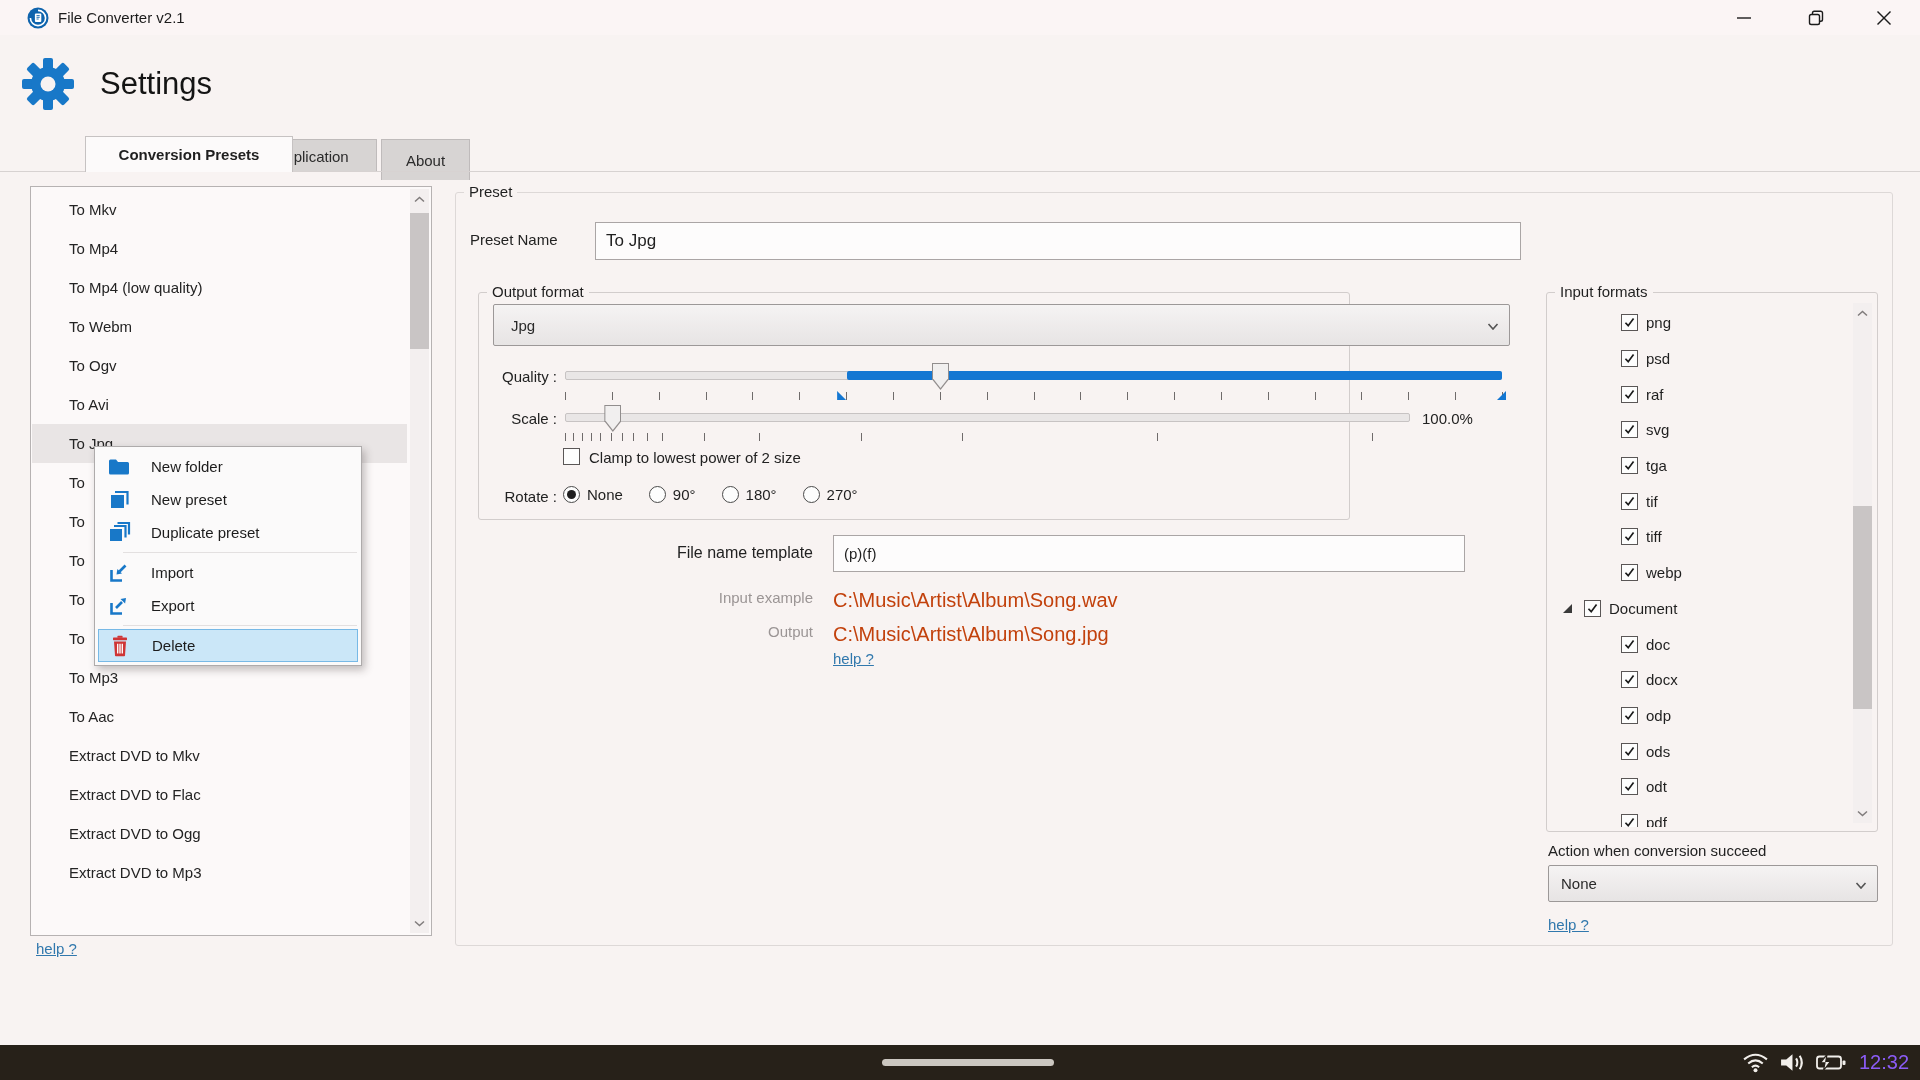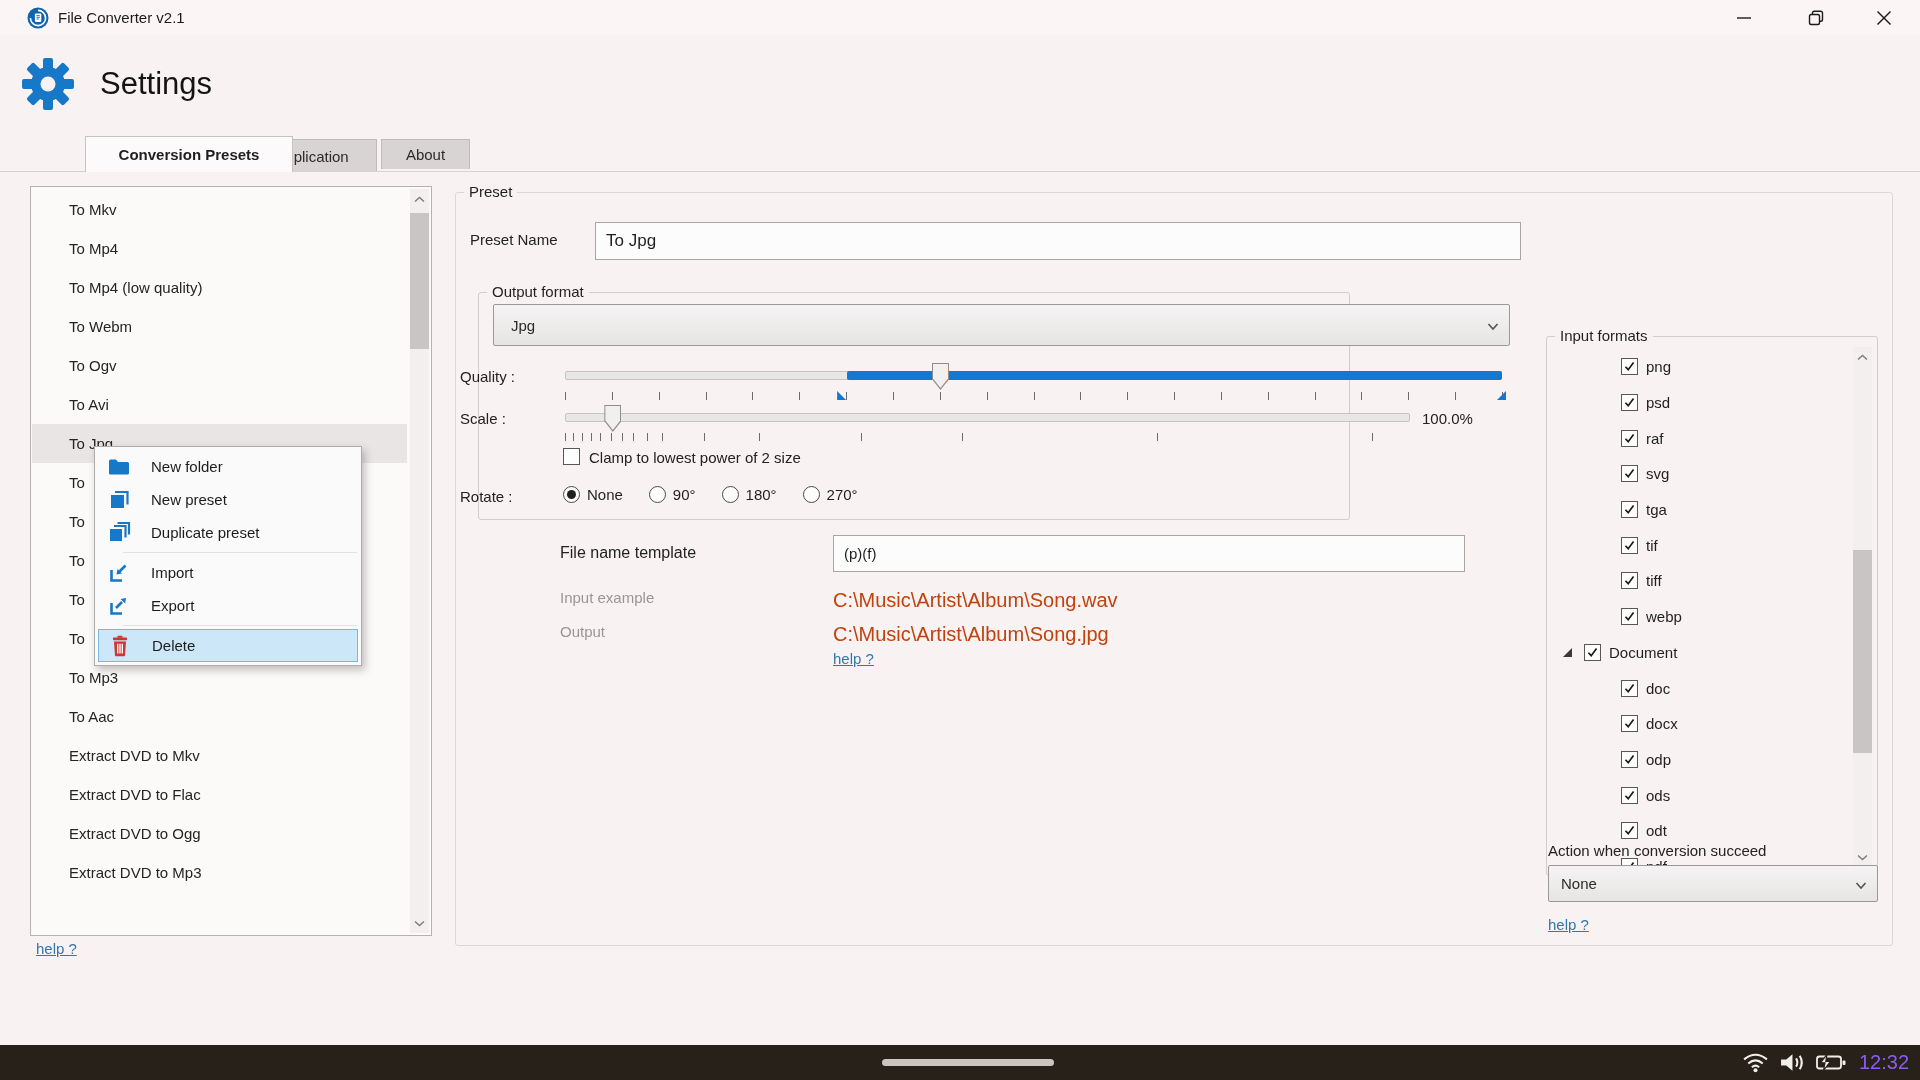--- a/index.html
+++ b/index.html
@@ -17,21 +17,21 @@
   .win-btn { position:absolute; top:0; width:48px; height:35px; display:flex; align-items:center; justify-content:center; }
 
   
   .gear { position:absolute; left:22px; top:58px; width:52px; height:52px; }
   .page-title { position:absolute; left:100px; top:66px; font-size:31px; font-weight:400; color:#141414; }
 
   
   .tab { position:absolute; display:flex; align-items:center; justify-content:center; font-size:15px; cursor:default; }
   .tab.active { left:41px; top:136px; width:208px; height:36px; background:#fcfafa; border:1px solid #c6c2c2; border-bottom:none; font-weight:bold; z-index:3;margin-left:44px; }
   .tab.t2 { left:247px; top:139px; width:130px; height:33px; }
-  .tab.t3 { left:381px; top:139px; width:89px; height:30px; }
+  .tab.t3 { left:381px; top:139px; width:89px; height:41px; }
   .tab.inactive { background:#d7d4d3; border:1px solid #bfbbbb; border-bottom:none; color:#2b2b2b; }
   .tabline { position:absolute; left:0; top:171px; width:1920px; height:1px; background:#d7d2d1; z-index:1; }
 
   
   .preset-panel { position:absolute; left:30px; top:186px; width:402px; height:750px; background:#fcf9f9; border:1px solid #b6b2b2; z-index:2; }
   .preset-list { position:absolute; left:1px; top:3px; right:24px; }
   .list-item { height:39px; display:flex; align-items:center; padding-left:37px; font-size:15px; color:#242424; }
   .list-item.selected { background:#e9e5e5; }
   .vscroll { position:absolute; top:2px; bottom:2px; width:19px; background:#f3efef; }
   .preset-panel .vscroll { right:2px; }
@@ -40,24 +40,24 @@
   .vthumb { position:absolute; left:0; width:19px; background:#c9c5c5; }
 
   .link { font-size:15px; color:#3178ad; text-decoration:underline; cursor:pointer; }
   .help-left { position:absolute; left:36px; top:940px; }
 
   
   .group { position:absolute; border:1px solid #dad5d4; border-radius:3px; }
   .group > .group-label { position:absolute; top:-10px; left:8px; background:#f8f3f2; padding:0 5px; font-size:15px; color:#1f1f1f; white-space:nowrap; }
   .preset-group { left:455px; top:192px; width:1438px; height:754px; border-color:#ddd8d7; }
   .of-group { left:478px; top:292px; width:872px; height:228px; border-color:#d2cdcc; }
-  .if-group { left:1546px; top:292px; width:332px; height:540px; border-color:#d2cdcc;margin-top:44px; }
+  .if-group { left:1546px; top:292px; width:332px; height:540px; border-color:#d2cdcc; }
 
   .lbl { position:absolute; font-size:15px; color:#222; white-space:nowrap; }
-  .lbl.r { text-align:left; }
+  .lbl.r { text-align:right; }
   .lbl.gray { color:#9b9595; }
   .val.gray { position:absolute; font-size:20px; color:#c2410c; white-space:nowrap; }
 
   .textbox { position:absolute; background:#fdfcfc; border:1px solid #aaa5a5; font-family:"Liberation Sans",sans-serif; font-size:17px; color:#1f1f1f; padding:0 10px; }
 
   .dropdown { position:absolute; background:linear-gradient(#f5f3f3,#e7e4e4); border:1px solid #9c9898; border-radius:2px; display:flex; align-items:center; font-size:15px; color:#2a2a2a; }
   .dropdown .dd-chev { position:absolute; right:10px; top:50%; transform:translateY(-50%); }
 
   
   .track { position:absolute; height:9px; background:#e9e6e6; border:1px solid #c7c3c3; border-radius:2px; }

